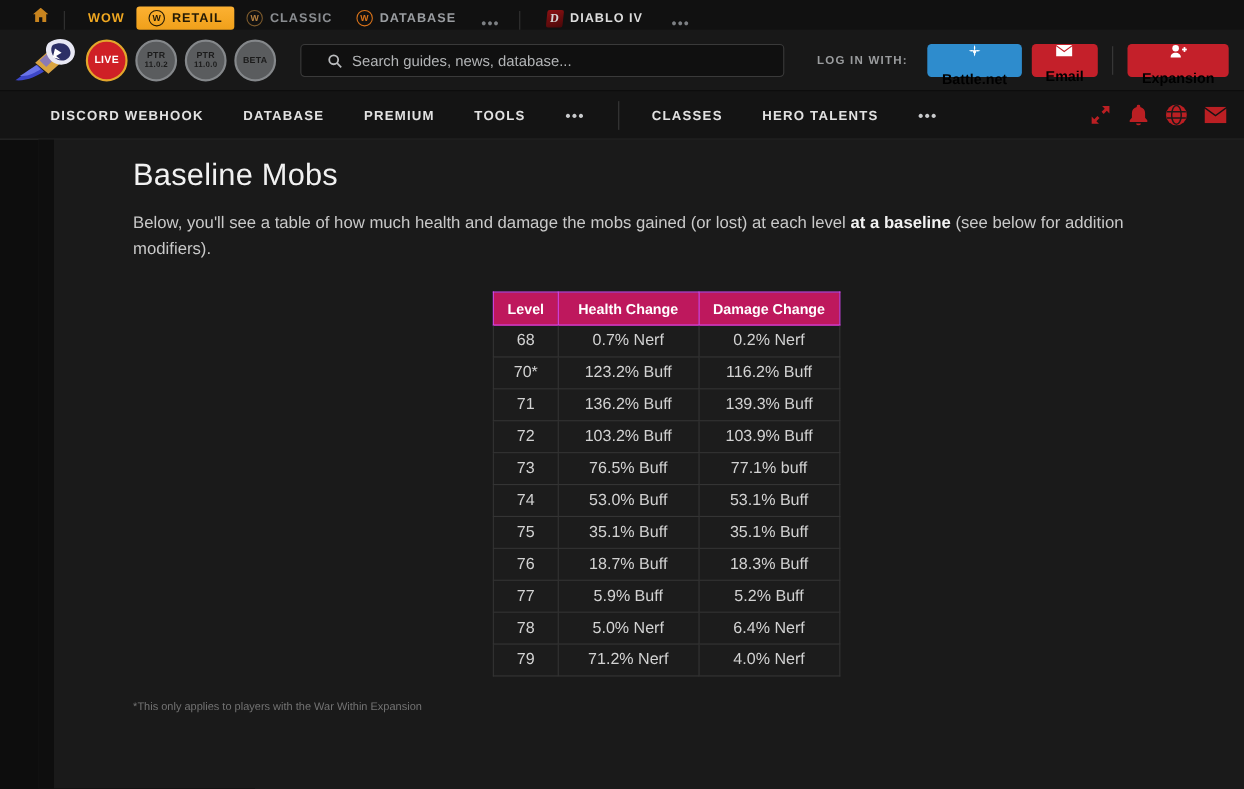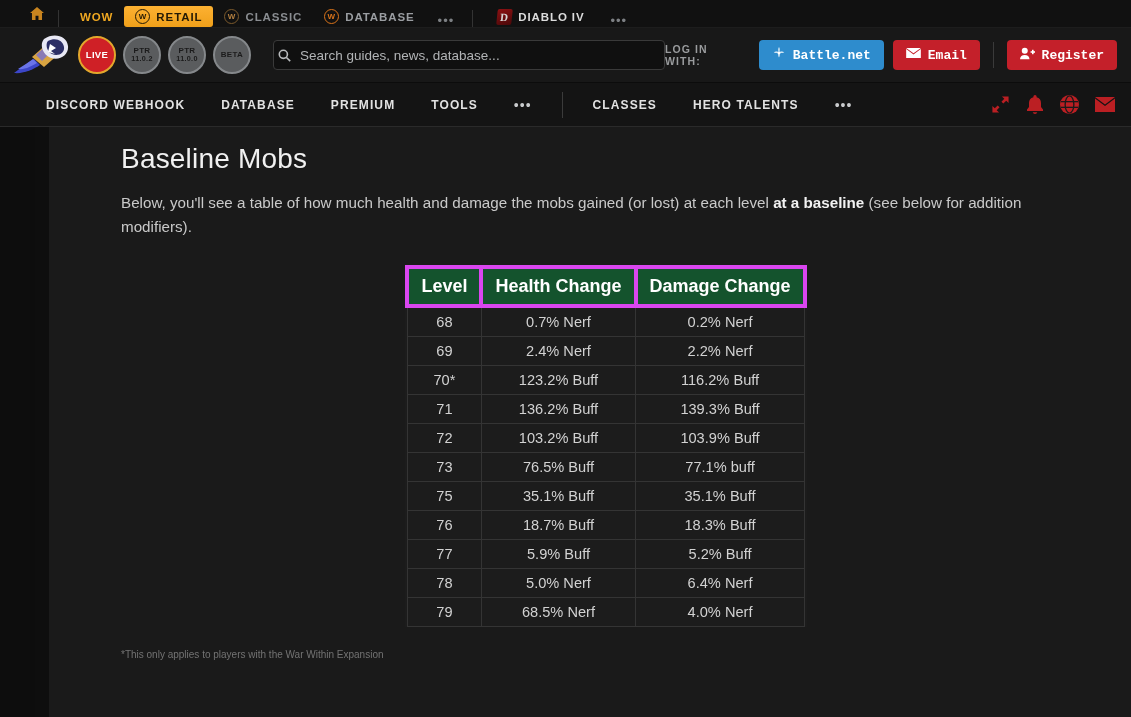--- a/index.html
+++ b/index.html
@@ -106,53 +106,54 @@
     background: #cf2026;
     border-color: #e3a72c;
     color: #ffffff;
     font-size: 9.5px;
   }
   .realm .v { font-size: 7.2px; }
 
   .searchwrap {
     flex: none;
     margin-left: 22px;
-    width: 392px; height: 30px;
+    width: 440px; height: 30px;
     background: #101010;
     border: 1px solid #3a3a3a;
     border-radius: 4px;
     display: flex; align-items: center;
-    padding: 0 4px;
+    padding: 0 24px;
     gap: 9px;
   }
   .search-ico { color: #b9bbbd; font-size: 13px; display:flex; }
   .searchwrap input {
     background: transparent; border: none; outline: none;
     color: #d8d8d8; font-size: 13.5px;
     font-family: "Liberation Sans", sans-serif;
     width: 100%;
   }
   .searchwrap input::placeholder { color: #b2b4b6; }
 
   .login-area {
     margin-left: auto;
     display: flex; align-items: center; gap: 9px;
   }
   .login-label {
     color: #9a9c9e; font-size: 10.5px; font-weight: bold;
-    letter-spacing: 1.1px; margin-right: 21px;
+    letter-spacing: 1.1px; margin-right: 9px;
   }
   .btn {
     height: 30px; border-radius: 4px;
     display: flex; align-items: center; gap: 7px;
     padding: 0 13px;
     font-size: 13px; font-weight: bold;
-    color: #ffffff; border: none; cursor: pointer;
-    font-family: Liberation Mono, monospace;
+    color: #000000; border: none; cursor: pointer;
+    font-family: Liberation Sans, sans-serif;
     white-space: nowrap;
+    flex-direction: column;
   }
   .btn.bnet { background: #2e8ccd; }
   .btn.email { background: #c4202a; }
   .btn.register { background: #c4202a; }
   .vdiv { width: 1px; height: 26px; background: #3a3a3a; margin: 0 4px; }
 
   
   .navbar {
     height: 44px;
     background: #141414;
@@ -200,25 +201,25 @@
   p.intro b { color: #f2f2f2; }
 
   .table-holder { display: flex; justify-content: center; margin-top: 26px; }
   table.data {
     border-collapse: collapse;
     background: #1c1c1c;
     border: 1px solid #343434;
   }
   table.data th {
     color: #ffffff;
-    font-size: 18px;
+    font-size: 13px;
     font-weight: bold;
     padding: 7px 12px;
-    border: 4px solid #d946ef;
-    background: #14532d;
+    border: 1px solid #d946ef;
+    background: #be185d;
     white-space: nowrap;
   }
   table.data td {
     color: #d2d2d2;
     font-size: 14.6px;
     padding: 6px 12px;
     border: 1px solid #343434;
     text-align: center;
     white-space: nowrap;
   }
@@ -334,21 +335,21 @@
     <div class="vdiv"></div>
     <button class="btn register">
       <span>
         <svg width="15" height="13" viewBox="0 0 17 14" fill="#fff">
             <circle cx="5.4" cy="4" r="3.4"></circle>
             <path d="M0 13.5c0-3 2.4-4.8 5.4-4.8s5.4 1.8 5.4 4.8z"></path>
             <rect x="12" y="4.4" width="5" height="1.8"></rect>
             <rect x="13.6" y="2.8" width="1.8" height="5"></rect>
           </svg>
       </span>
-      <span>Register</span>
+      <span>Expansion</span>
     </button>
   </div>
 </div>
 
 <div class="navbar">
   <div class="nav-item">DISCORD WEBHOOK</div>
   <div class="nav-item">DATABASE</div>
   <div class="nav-item">PREMIUM</div>
   <div class="nav-item">TOOLS</div>
   <div class="nav-dots">•••</div>
@@ -405,45 +406,45 @@
             <th>Damage Change</th>
           </tr>
         </thead>
         <tbody>
           <tr>
             <td class="lvl">68</td>
             <td class="val">0.7% Nerf</td>
             <td class="val">0.2% Nerf</td>
           </tr>
           <tr>
-            <td class="lvl">69</td>
-            <td class="val">2.4% Nerf</td>
-            <td class="val">2.2% Nerf</td>
-          </tr>
-          <tr>
             <td class="lvl">70*</td>
             <td class="val">123.2% Buff</td>
             <td class="val">116.2% Buff</td>
           </tr>
           <tr>
             <td class="lvl">71</td>
             <td class="val">136.2% Buff</td>
             <td class="val">139.3% Buff</td>
           </tr>
           <tr>
             <td class="lvl">72</td>
             <td class="val">103.2% Buff</td>
             <td class="val">103.9% Buff</td>
           </tr>
           <tr>
             <td class="lvl">73</td>
             <td class="val">76.5% Buff</td>
             <td class="val">77.1% buff</td>
           </tr>
           <tr>
+            <td class="lvl">74</td>
+            <td class="val">53.0% Buff</td>
+            <td class="val">53.1% Buff</td>
+          </tr>
+          <tr>
             <td class="lvl">75</td>
             <td class="val">35.1% Buff</td>
             <td class="val">35.1% Buff</td>
           </tr>
           <tr>
             <td class="lvl">76</td>
             <td class="val">18.7% Buff</td>
             <td class="val">18.3% Buff</td>
           </tr>
           <tr>
@@ -451,21 +452,21 @@
             <td class="val">5.9% Buff</td>
             <td class="val">5.2% Buff</td>
           </tr>
           <tr>
             <td class="lvl">78</td>
             <td class="val">5.0% Nerf</td>
             <td class="val">6.4% Nerf</td>
           </tr>
           <tr>
             <td class="lvl">79</td>
-            <td class="val">68.5% Nerf</td>
+            <td class="val">71.2% Nerf</td>
             <td class="val">4.0% Nerf</td>
           </tr>
         </tbody>
       </table>
     </div>
 
     <p class="footnote">*This only applies to players with the War Within Expansion</p>
   </div>
 </div>
 

